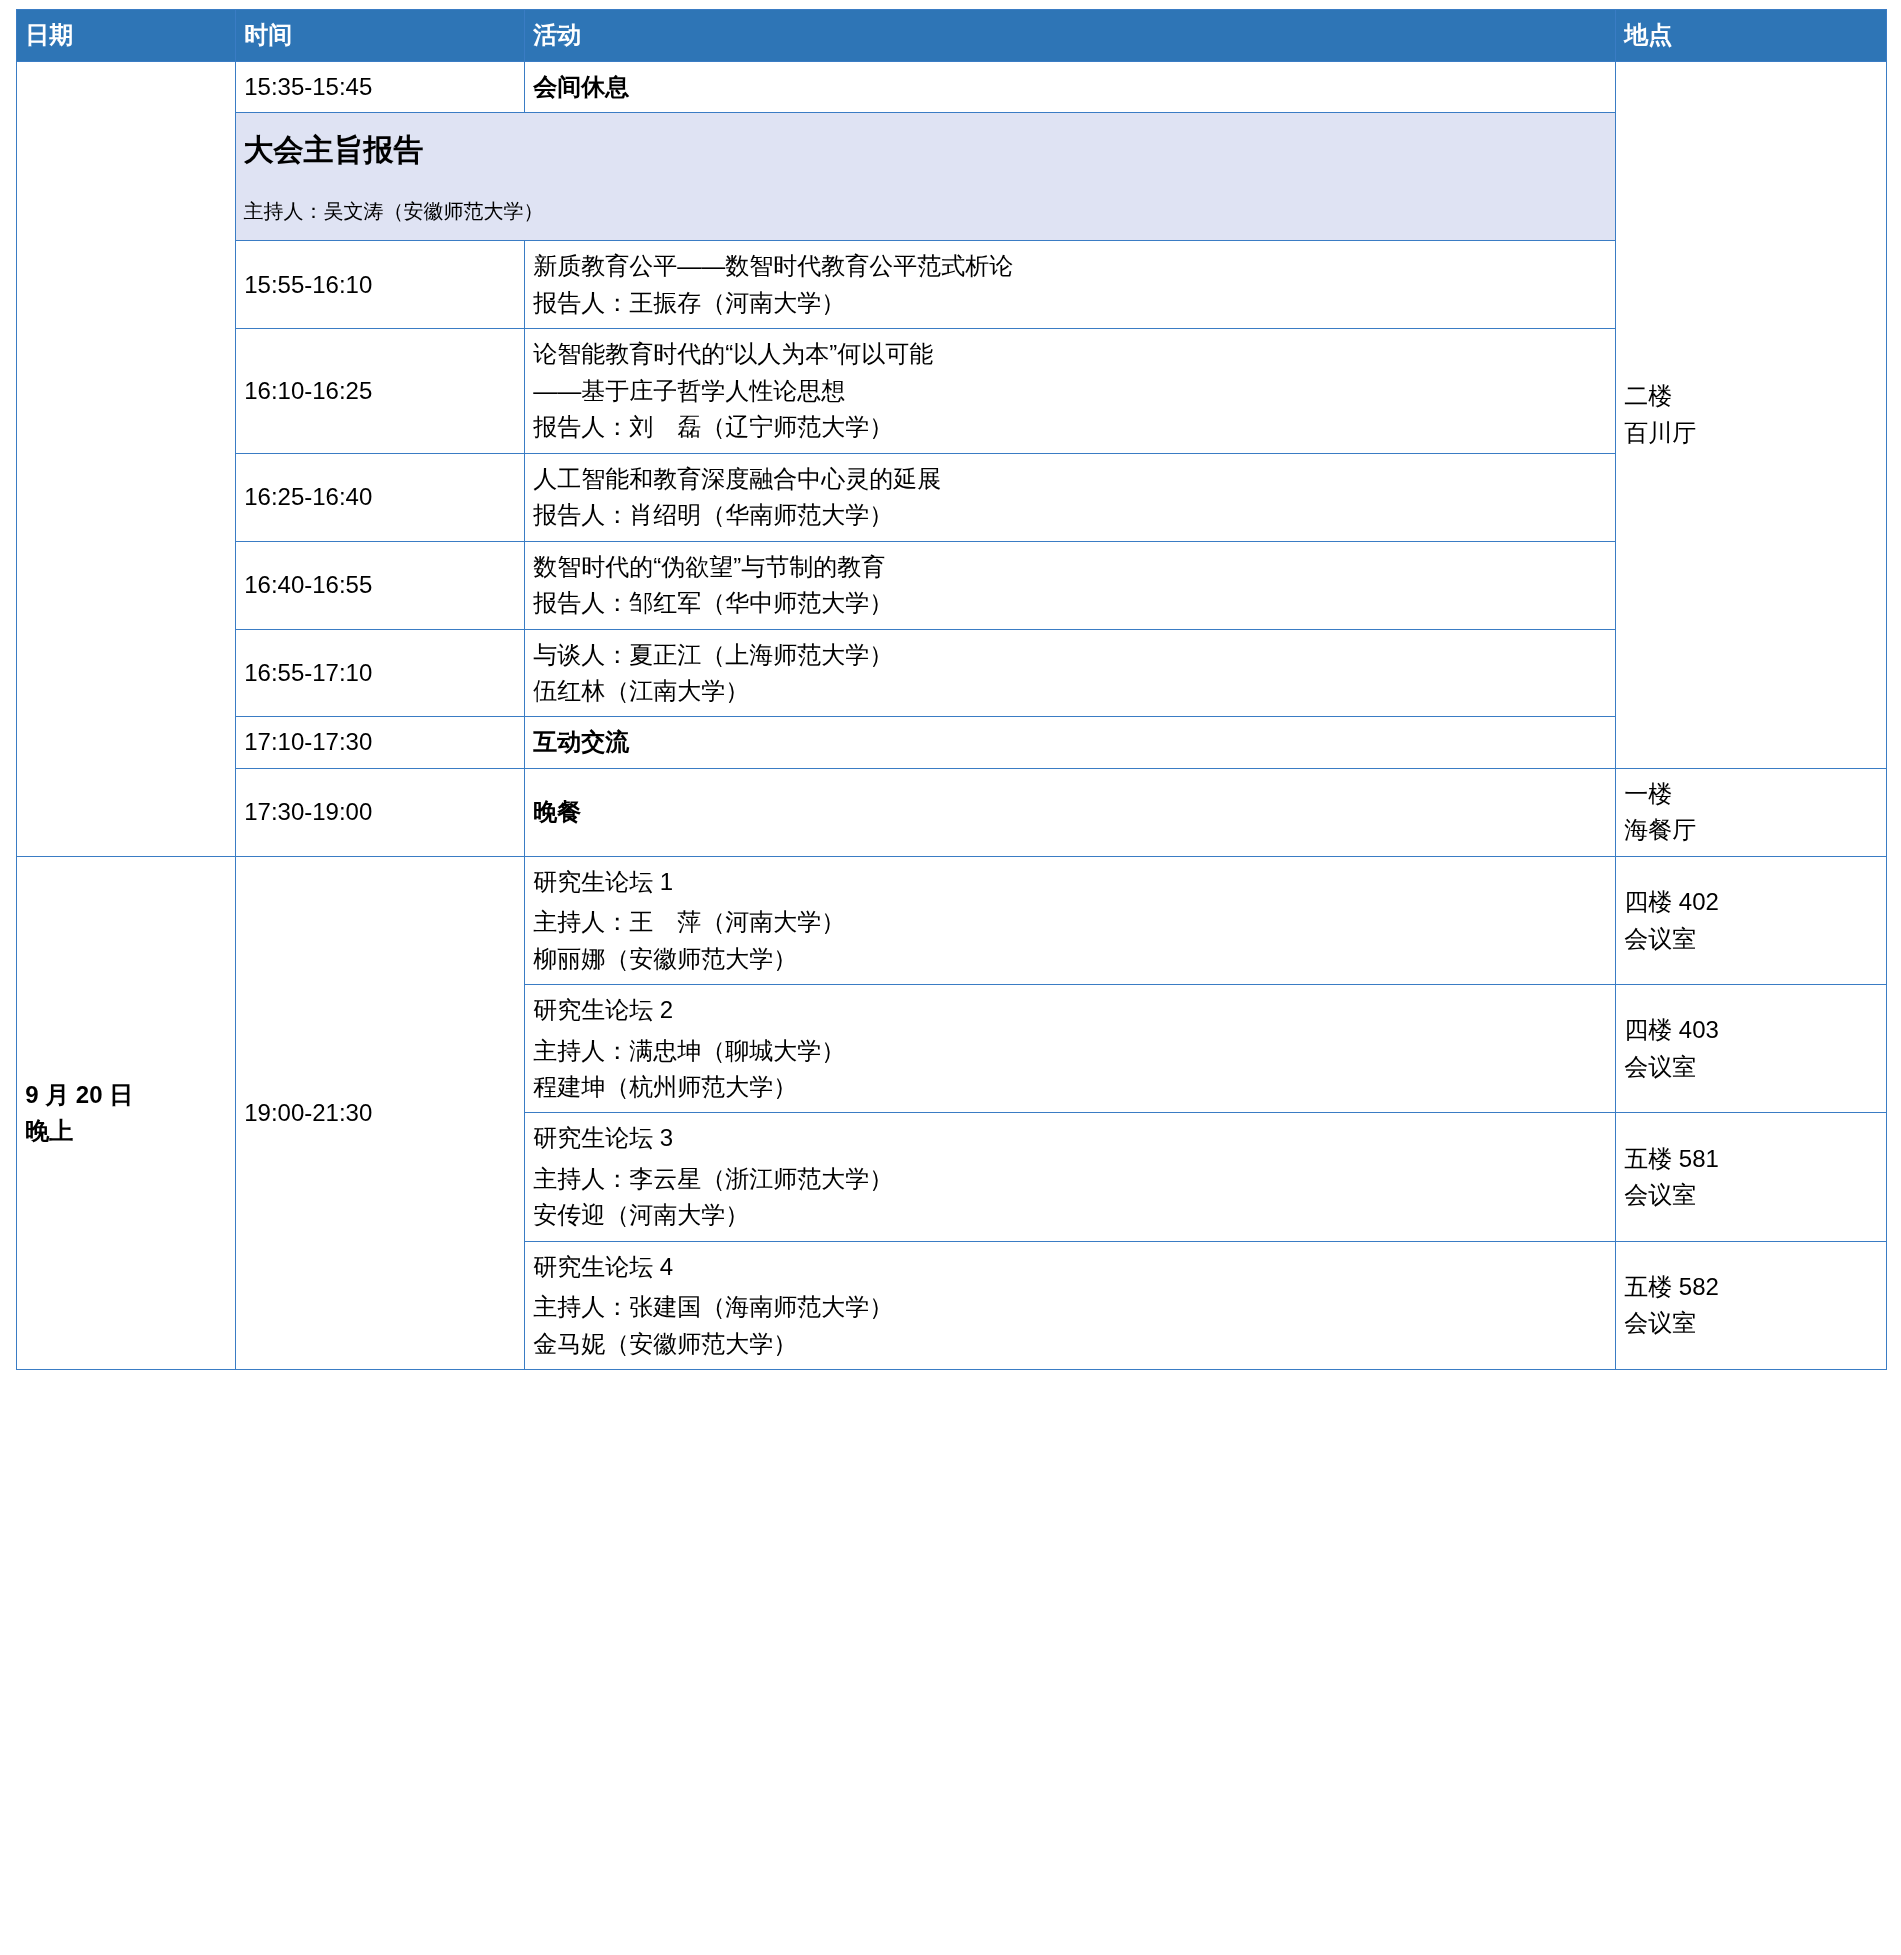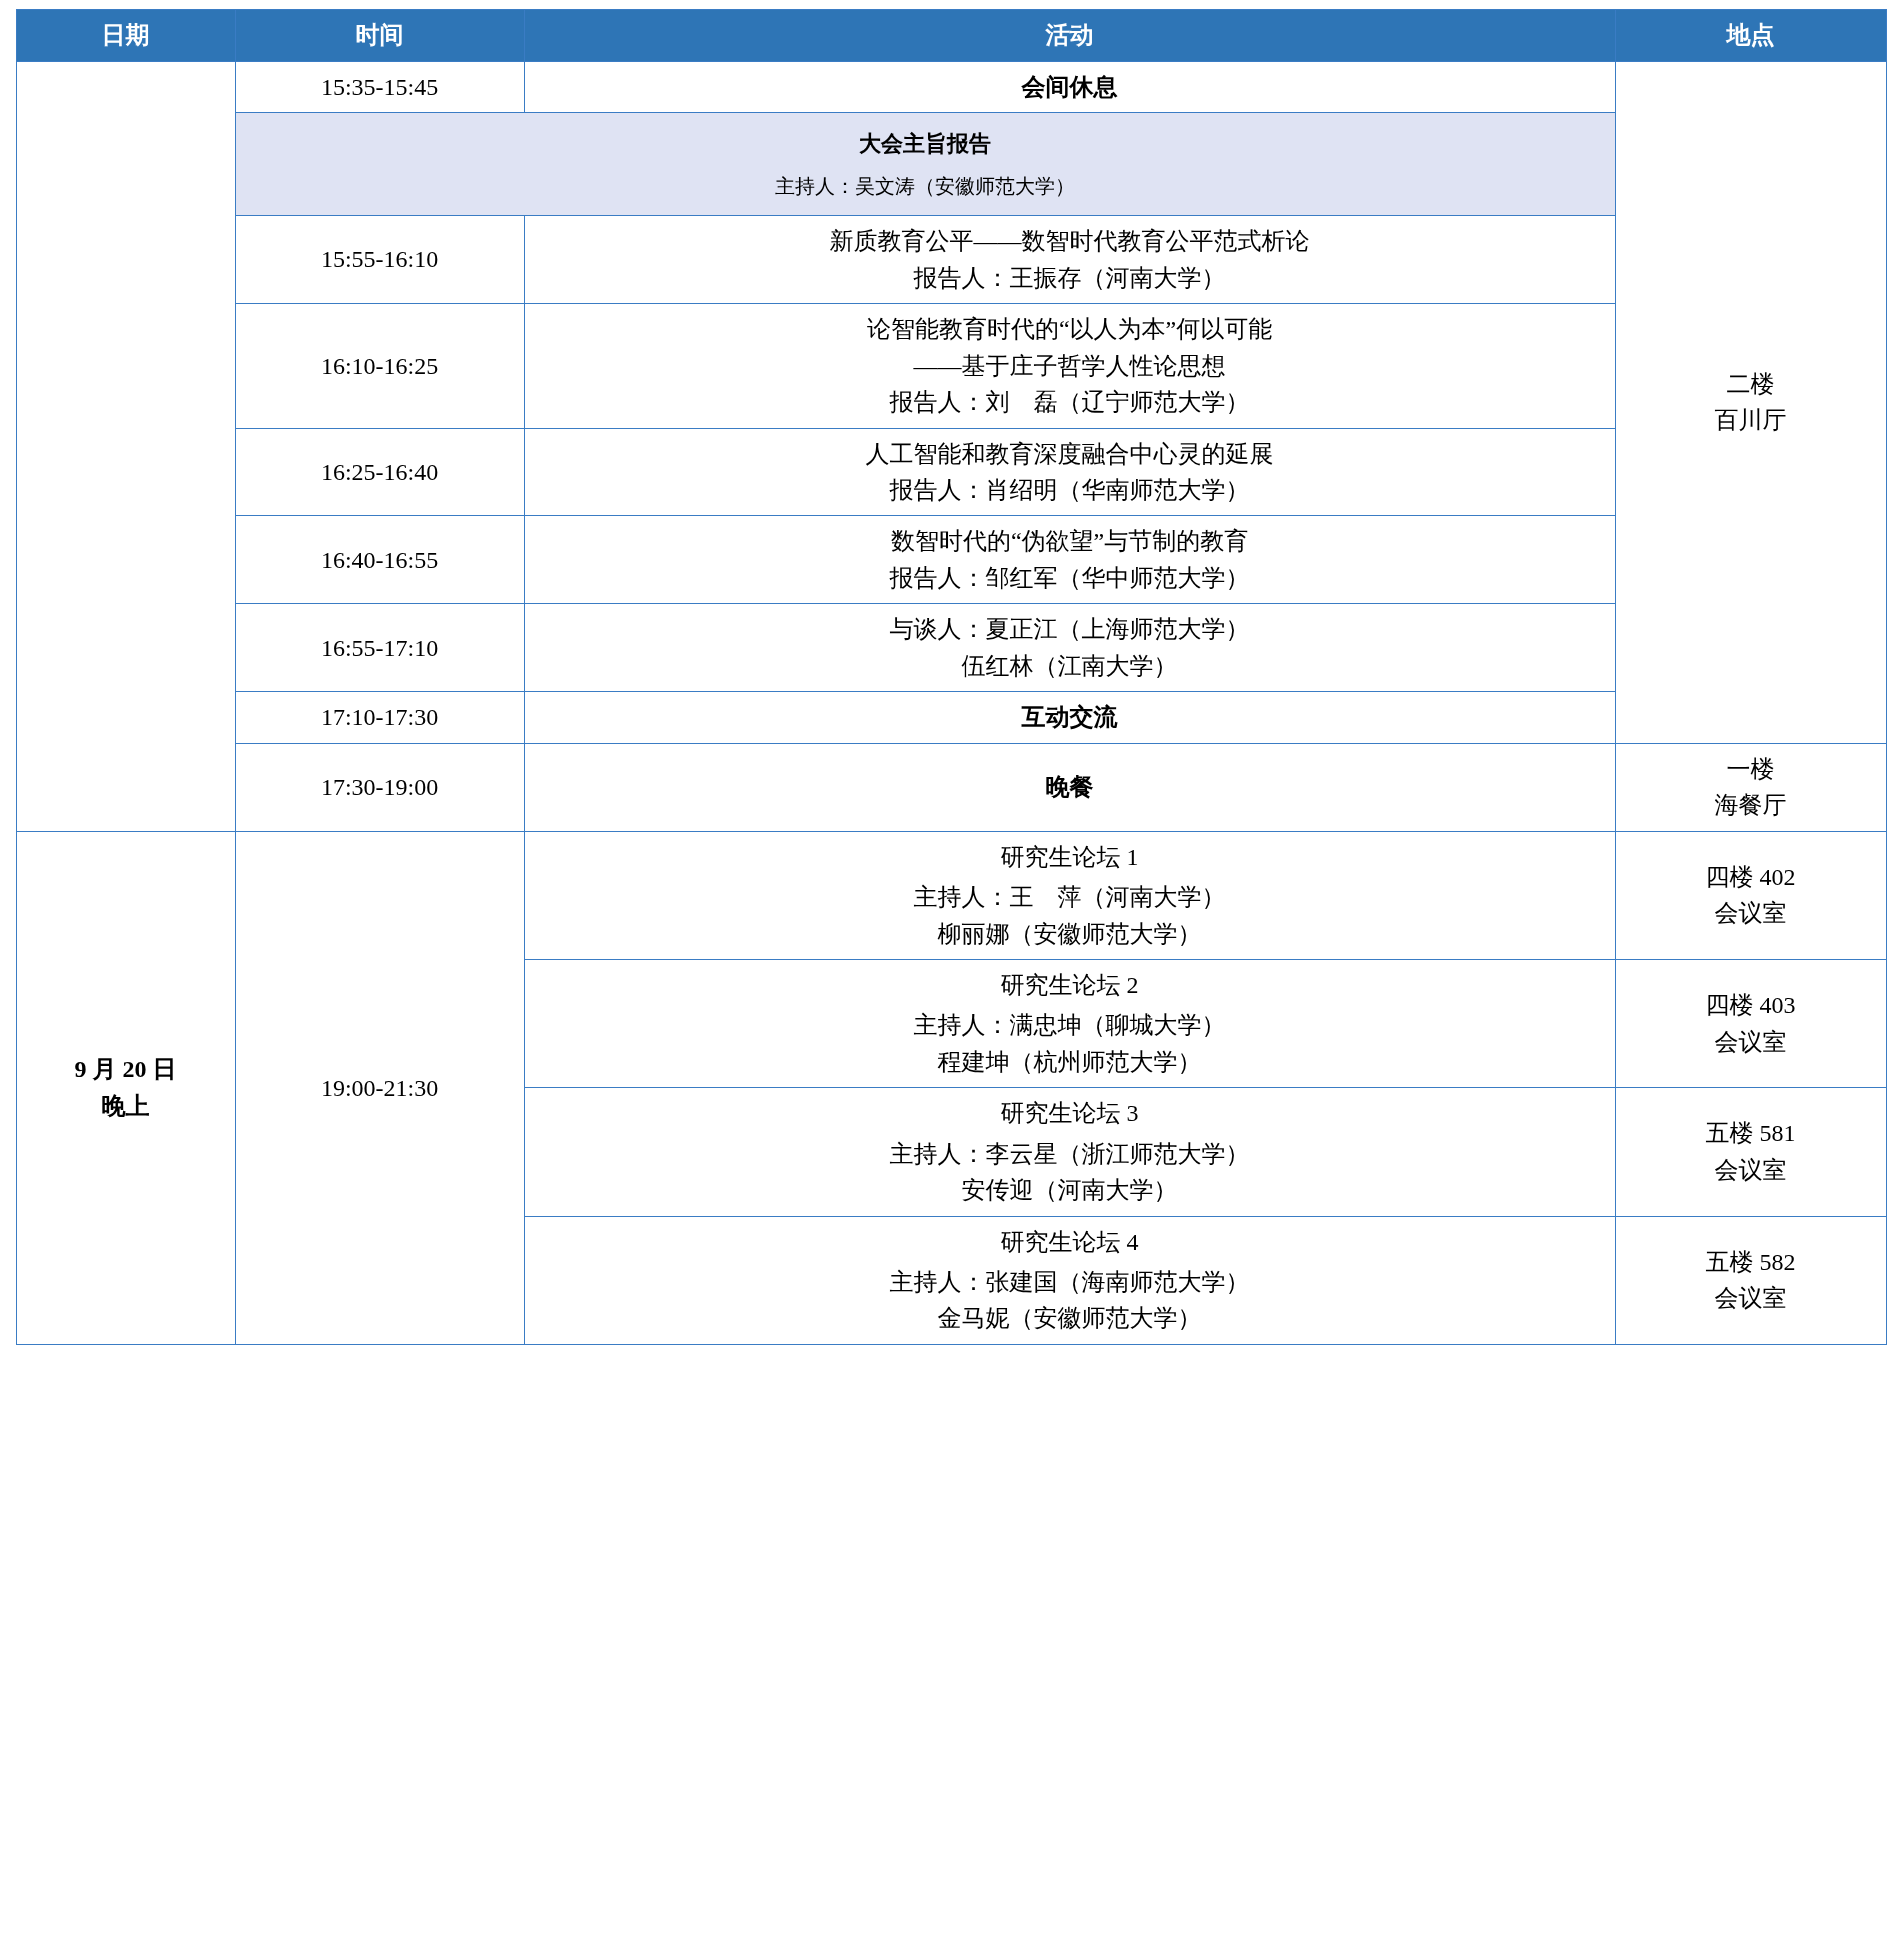--- a/index.html
+++ b/index.html
@@ -24,45 +24,44 @@
     width: 1870px;
   }
   table.schedule col.c-date  { width: 219px; }
   table.schedule col.c-time  { width: 289px; }
   table.schedule col.c-act   { width: 1091px; }
   table.schedule col.c-place { width: 271px; }
 
   table.schedule th, table.schedule td {
     border: 1.2px solid #3a7cc4;
     vertical-align: middle;
-    text-align: center;
+    text-align: left;
     padding: 7px 8.6px;
     font-size: 24px;
     line-height: 1.52;
-    font-family: Liberation Serif, serif;
   }
   thead th {
     background: #2e75b6;
     color: #ffffff;
     font-weight: bold;
     font-size: 26.6px;
     padding: 11.7px 3.9px;
   }
   .big-bold {
     font-weight: bold;
     font-size: 26px;
   }
   tr.keynote-header td {
     background: #dfe3f3;
     padding: 14px 7.8px;
   }
   .kh-title {
     font-weight: bold;
-    font-size: 22px;
-    margin-bottom: 10px;
+    font-size: 30px;
+    margin-bottom: 23px;
   }
   .kh-host {
     font-size: 20px;
   }
   .line { display: block; }
   .nowrap { white-space: nowrap; }
   td.date-cell {
     font-weight: bold;
     font-size: 26px;
     line-height: 1.6;

